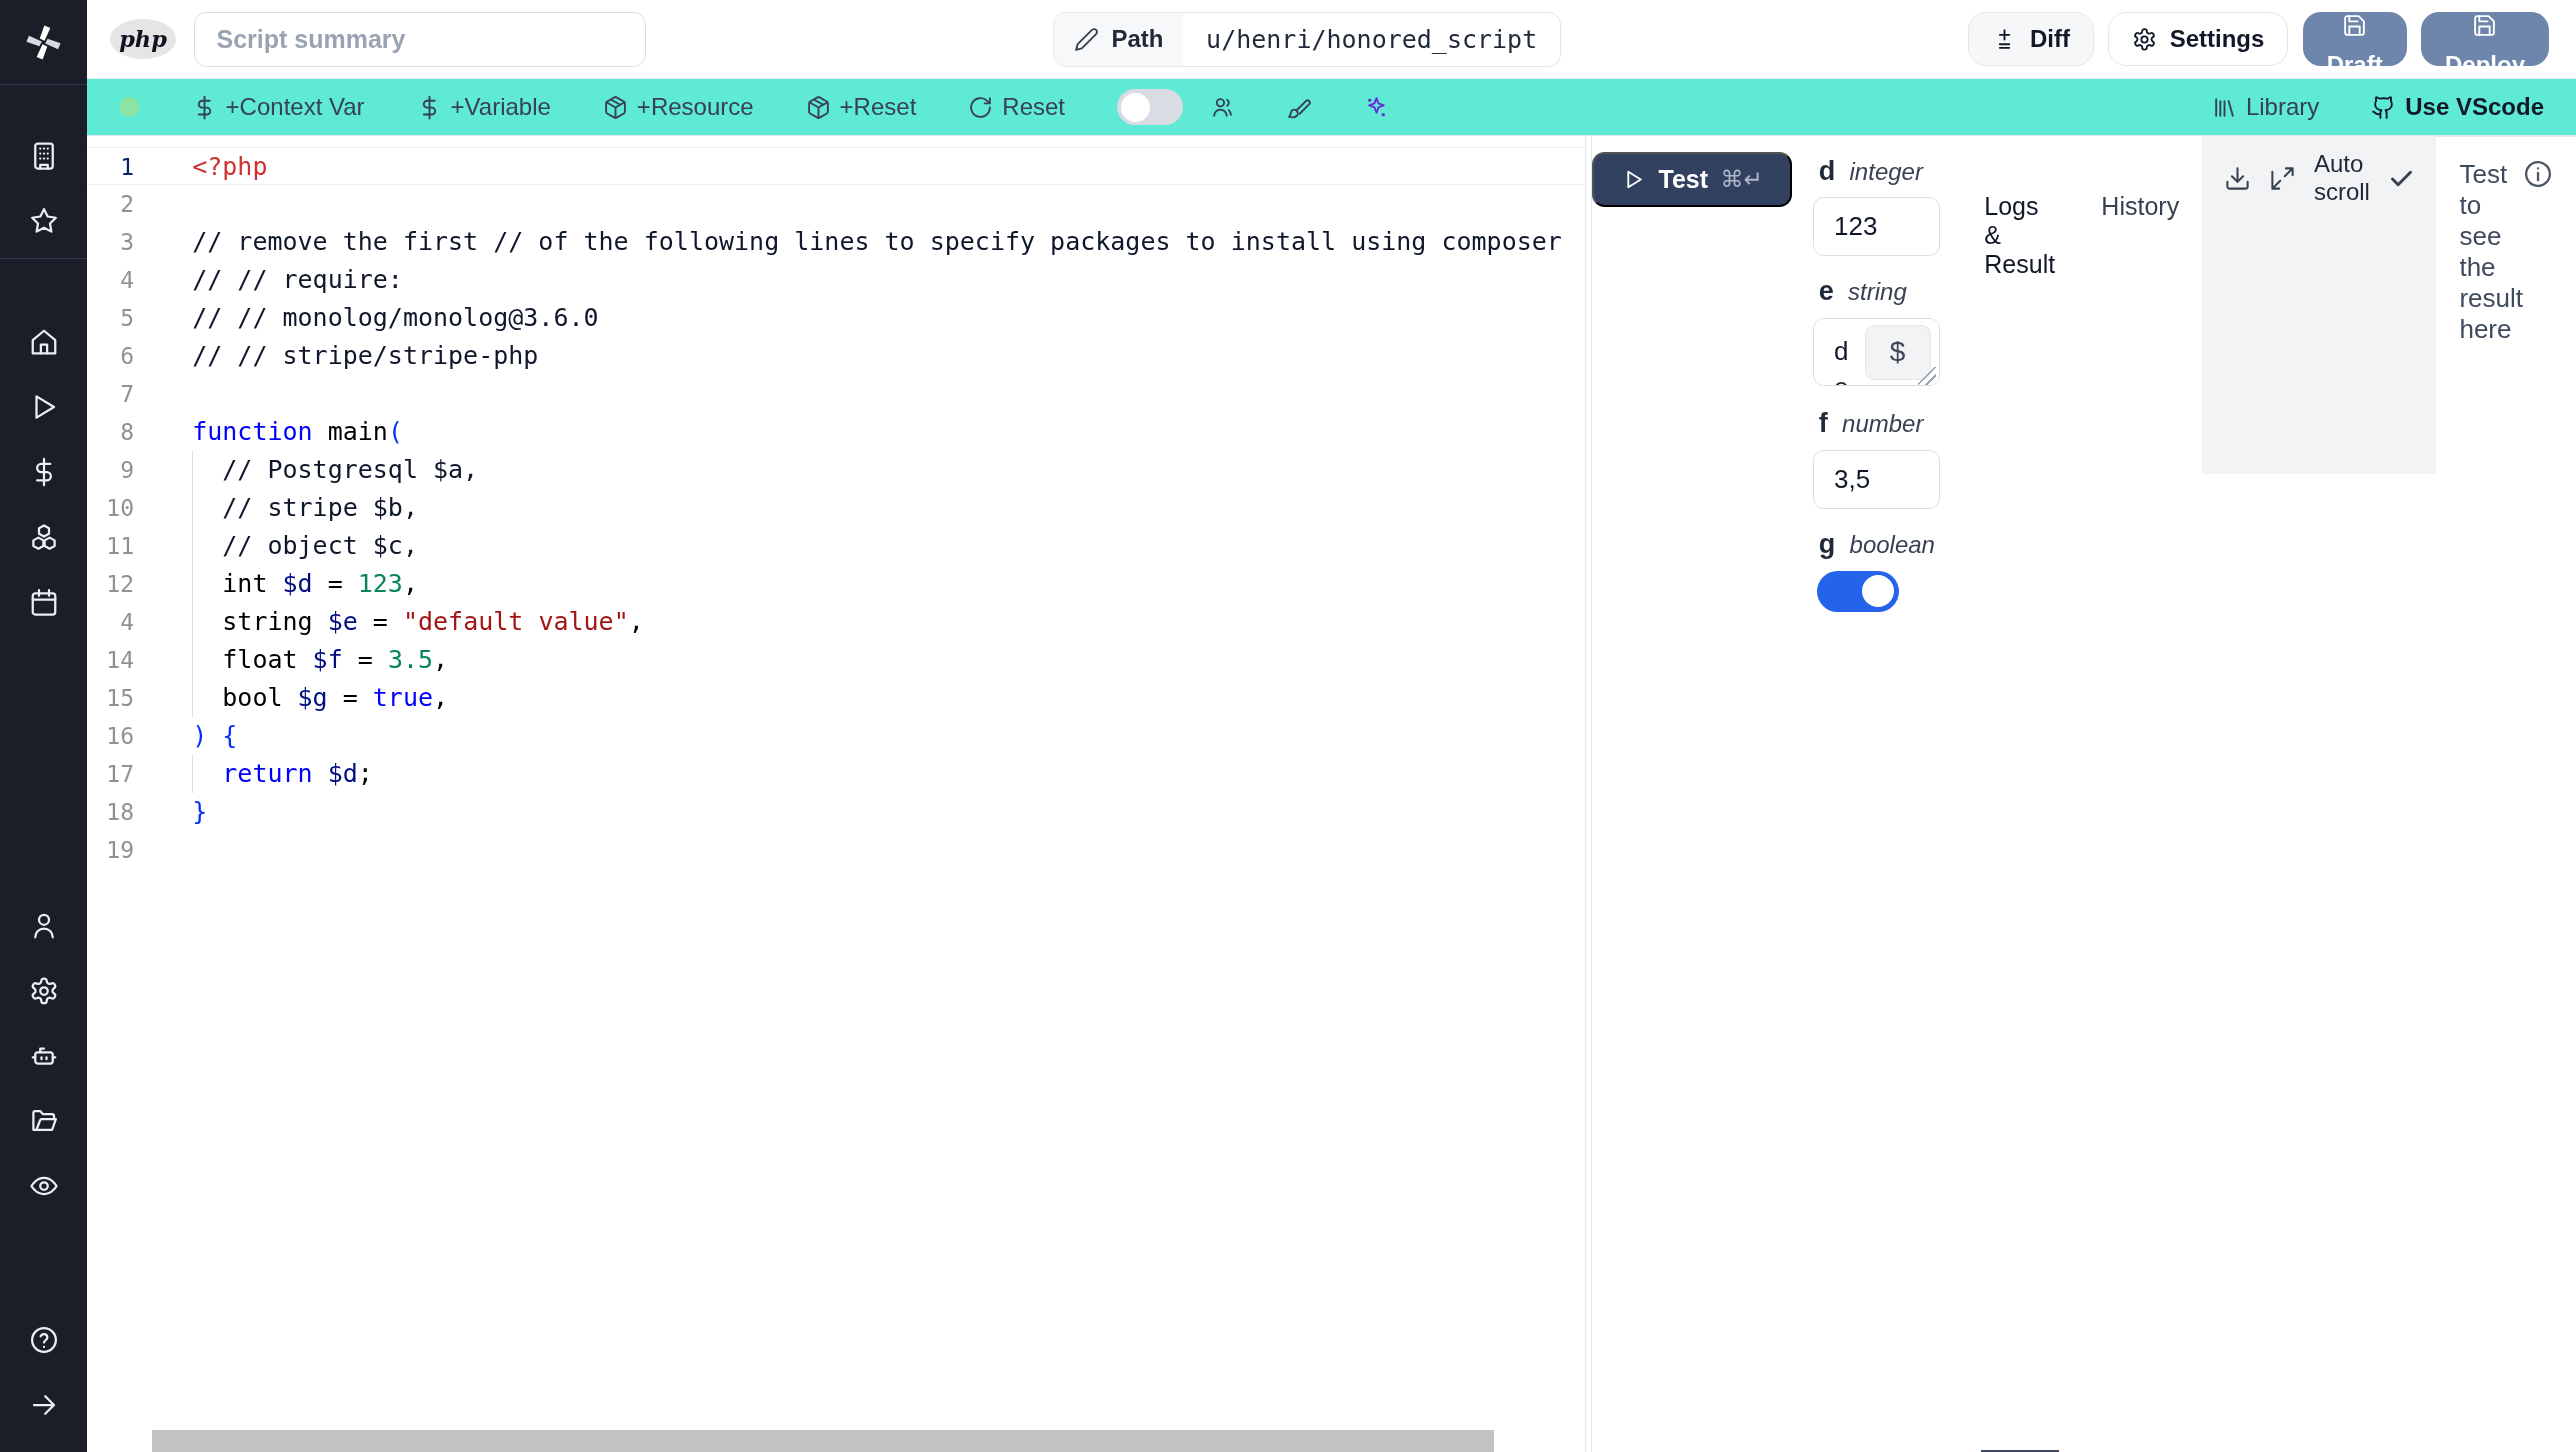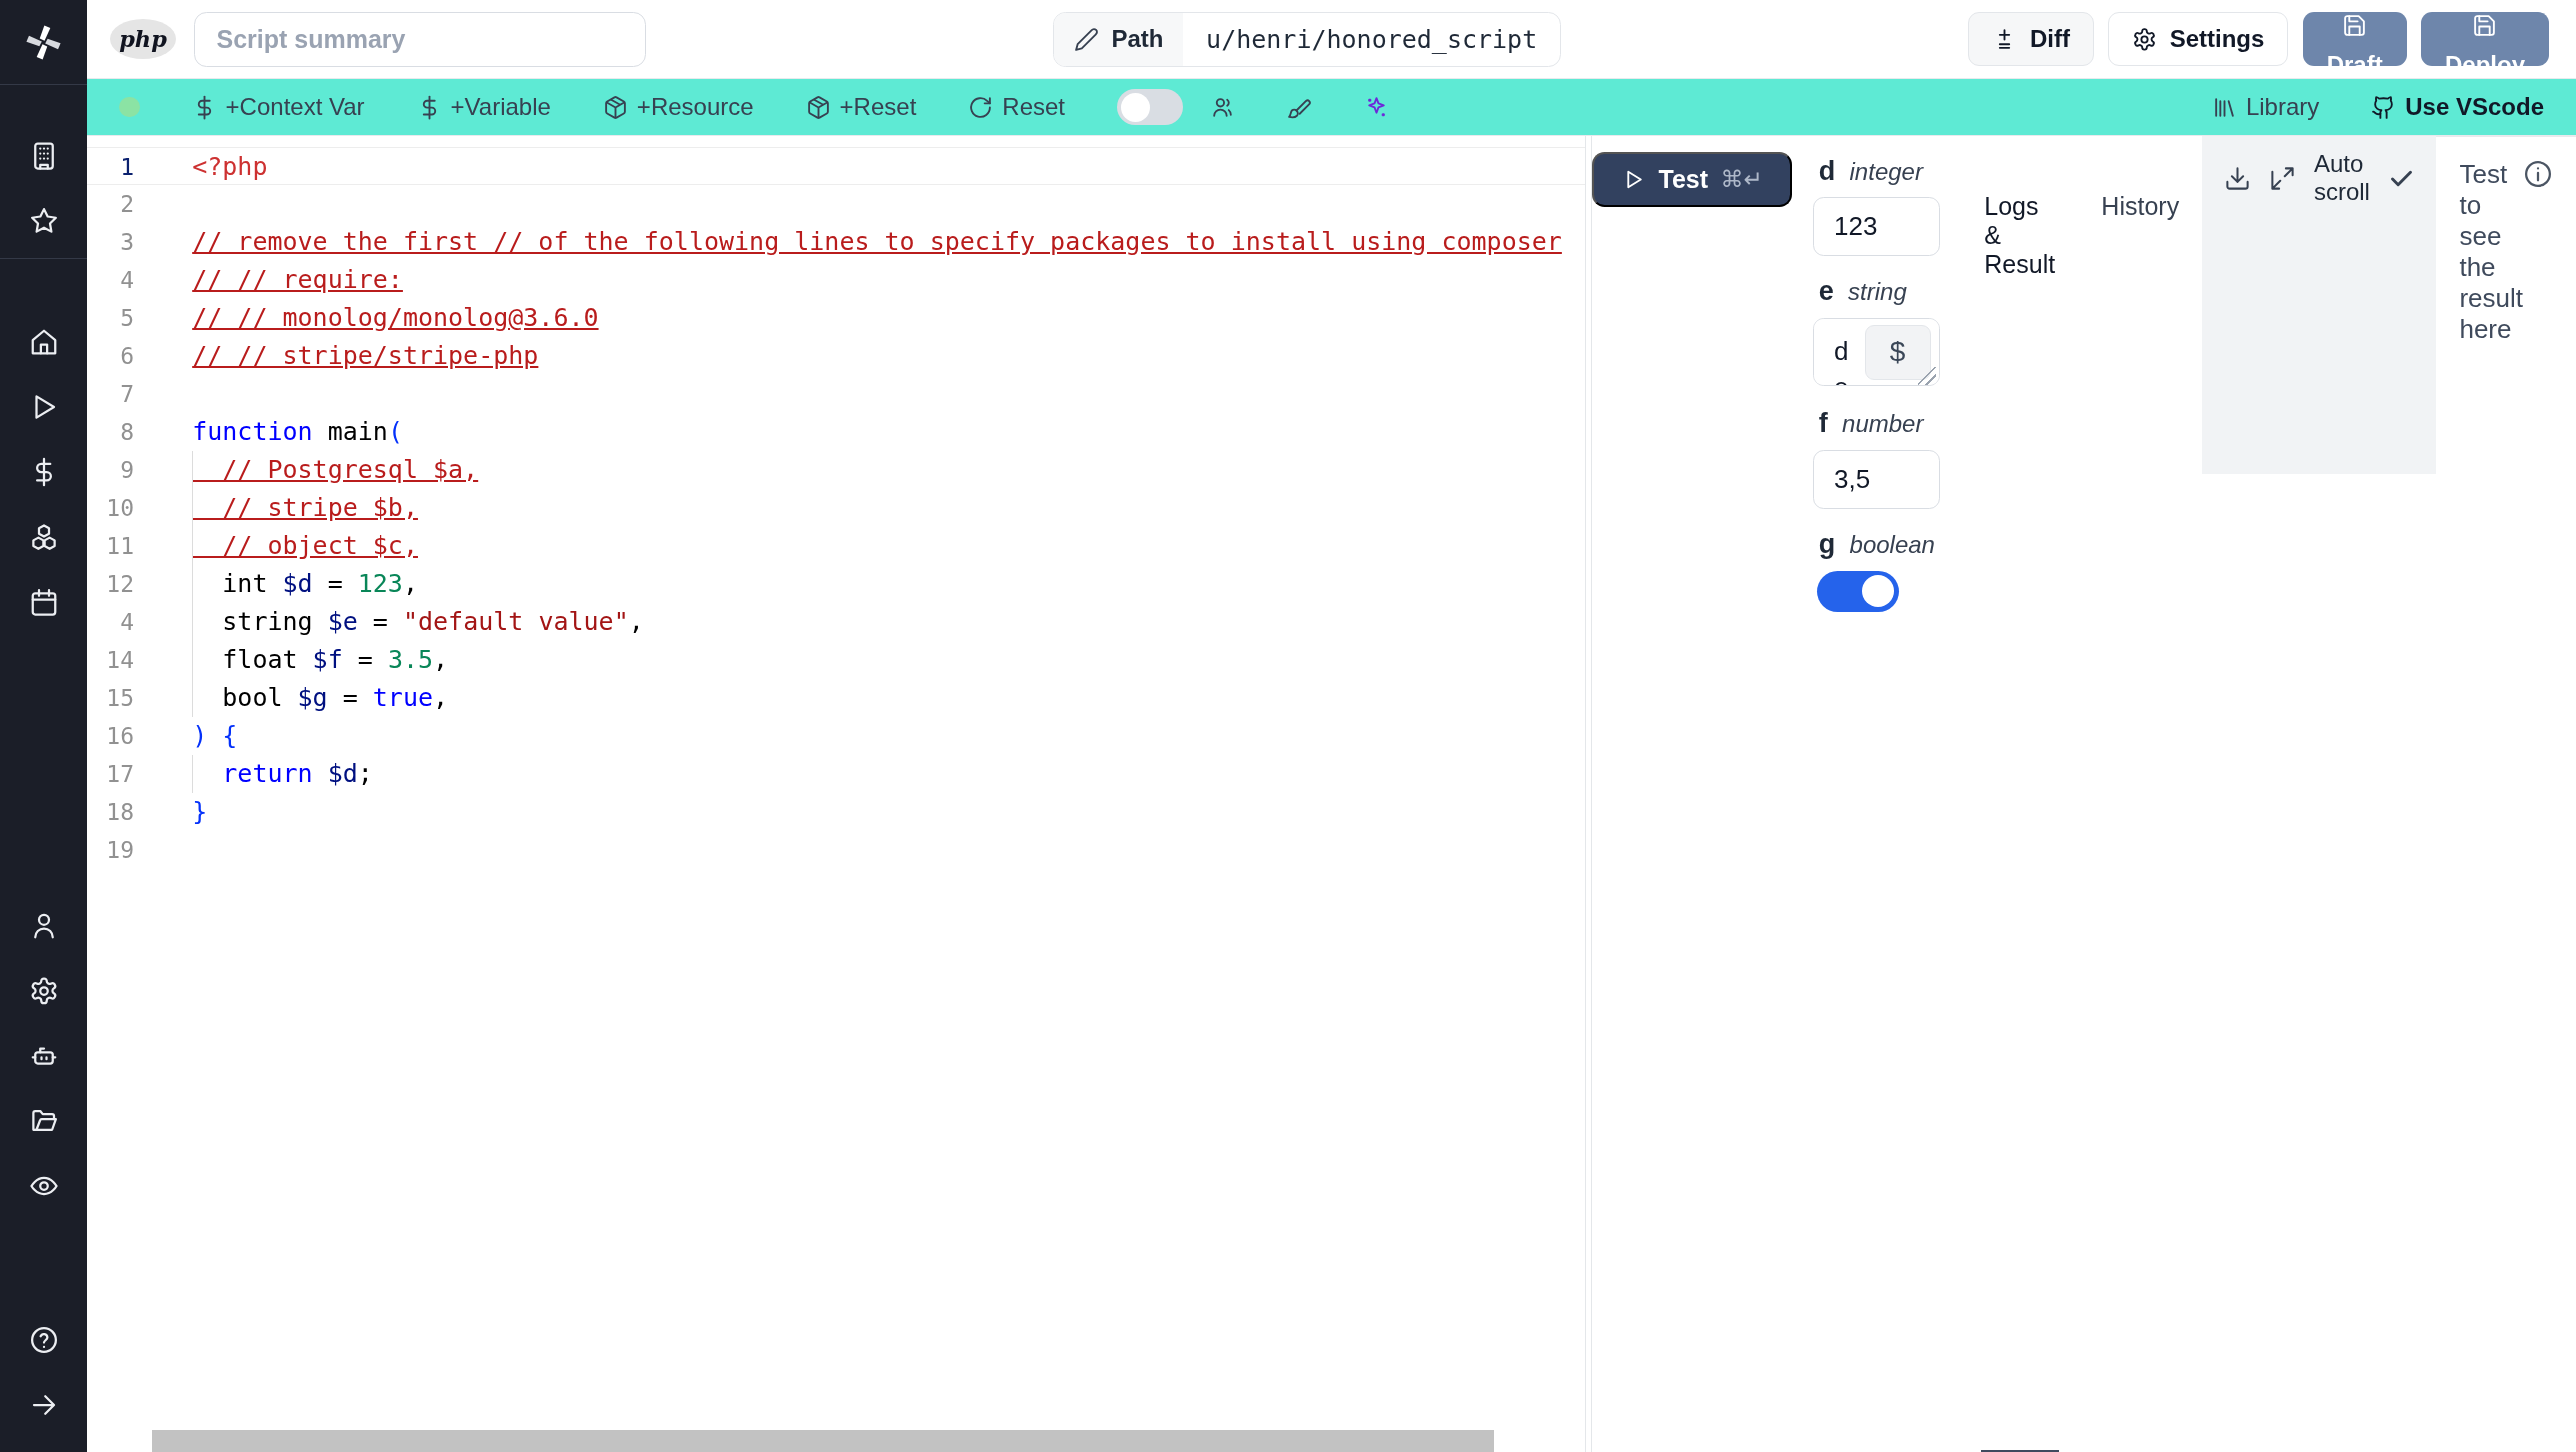--- a/index.html
+++ b/index.html
@@ -26,21 +26,21 @@
   .lang-badge { width:66px; height:40px; background:#e5e5e5; border-radius:50%/50%; display:flex; align-items:center; justify-content:center;
                 color:#10131f; font-weight:bold; font-style:italic; font-size:22.4px; font-family:"DejaVu Serif", serif; flex:0 0 auto; }
   .summary-input { width:452px; height:55px; border:1.8px solid #d9dde3; border-radius:12.5px; padding:0 21.5px; font-size:25px; color:#1f2937; outline:none; }
   .summary-input::placeholder { color:#9aa3b2; font-weight:bold; }
   .path-wrap { flex:1; display:flex; justify-content:center; }
   .path-widget { display:flex; align-items:center; height:55px; border:1.8px solid #e3e6ea; border-radius:12.5px; overflow:hidden; background:#fff; cursor:pointer; }
   .path-left { display:flex; align-items:center; gap:12.5px; background:#f7f8f9; height:100%; padding:0 19.7px; font-weight:bold; font-size:24px; color:#1f2937; }
   .path-left svg { width:25px; height:25px; color:#374151; }
   .path-value { padding:0 23px; font-size:25px; color:#1f2937; }
   .top-actions { display:flex; align-items:center; gap:14.3px; }
-  .btn { display:flex; align-items:center; gap:12.5px; height:54px; border-radius:11px; padding:0 23px; font-size:24px; font-weight:bold; cursor:pointer; border:1.8px solid transparent; }
+  .btn { display:flex; align-items:center; gap:12.5px; height:54px; border-radius:18px; padding:0 23px; font-size:24px; font-weight:bold; cursor:pointer; border:1.8px solid transparent; }
   .btn svg { width:25px; height:25px; }
   .btn-light { background:#f6f7f8; border-color:#e3e6ea; color:#111827; }
   .btn-white { background:#fff; border-color:#e3e6ea; color:#111827; }
   .btn-slate { background:#6e86ab; color:#fff;flex-direction:column; }
   .btn-slate .shortcut { color:#cdd6e4; font-weight:normal; font-size:23px; }
 
   
   .toolbar { height:57px; border-bottom:0.9px solid #e8eaed; display:flex; align-items:center; padding:0 32px; gap:52px; background:#5eead4; }
   .status-dot { width:20.6px; height:20.6px; border-radius:50%; background:#8be3a4; flex:0 0 auto; }
   .tool-item { display:flex; align-items:center; gap:9px; font-size:24px; color:#374151; cursor:pointer; white-space:nowrap; }
@@ -55,21 +55,21 @@
   .content { flex:1; display:flex; min-height:0; }
 
   
   .editor { flex:1; position:relative; overflow:hidden; padding-top:10.7px; background:#fff; }
   .code-line { display:flex; height:38px; line-height:38px; font-size:25px; position:relative; }
   .code-line .ln { width:98px; padding-right:51px; text-align:right; color:#919191; font-size:23px; flex:0 0 98px; }
   .code-line.active { border-top:0.9px solid #ededed; border-bottom:0.9px solid #ededed; }
   .code-line.active .ln { color:#0b216f; }
   .code-line .code { flex:1; position:relative; padding-left:7.2px; white-space:pre; overflow:hidden; }
   .code-line.guide .code::before { content:""; position:absolute; left:7.2px; top:0; bottom:0; width:0.9px; background:#dcdcdc; }
-  .tok-t { color:#cd3131; } .tok-c { color:#b91c1c;text-decoration:underline; } .tok-k { color:#0000ff; }
+  .tok-t { color:#cd3131; } .tok-c { color:#0f172a; } .tok-k { color:#0000ff; }
   .tok-v { color:#001080; } .tok-n { color:#098658; } .tok-s { color:#a31515; }
   .tok-p { color:#000000; } .tok-b { color:#0431fa; }
   .h-scrollbar { position:absolute; bottom:0; left:65px; width:1342px; height:23px; background:#c2c2c2; cursor:pointer; }
 
   .splitter { width:7.2px; border-left:0.9px solid #e4e7ea; border-right:0.9px solid #e4e7ea; background:#fff; flex:0 0 7.2px; cursor:col-resize; }
 
   
   .run-panel { width:984px; flex:0 0 984px; display:flex; flex-direction:row; background:#fff; min-height:0; }
   .test-row { display:flex; justify-content:center; padding:16px 0 9px; }
   .test-btn { display:flex; align-items:center; gap:12.5px; background:#32415f; color:#fff; border-radius:12.5px; height:55px; padding:0 27px;

